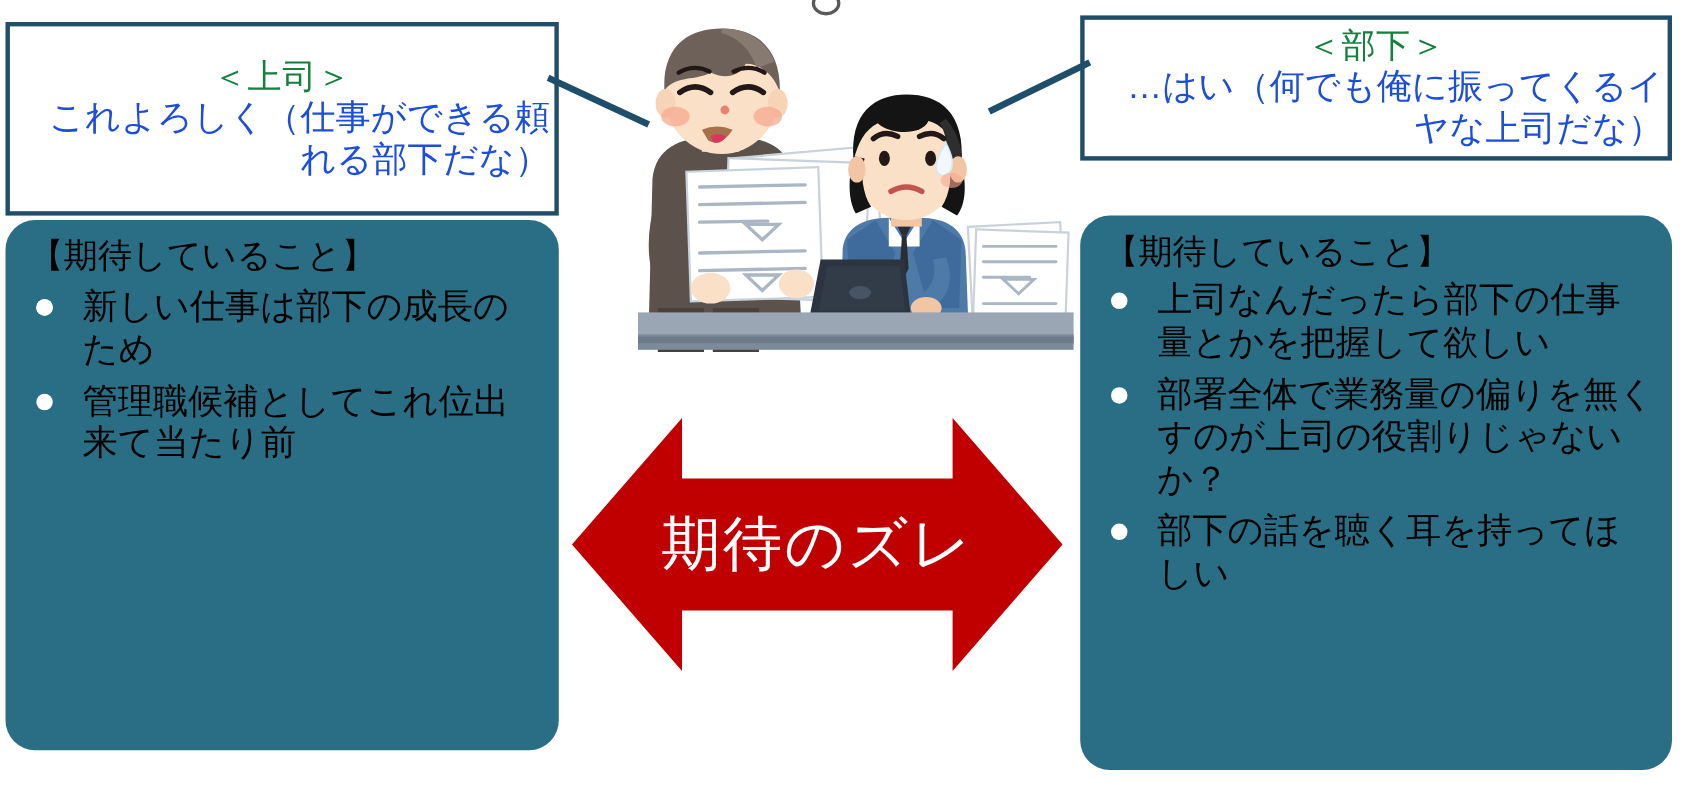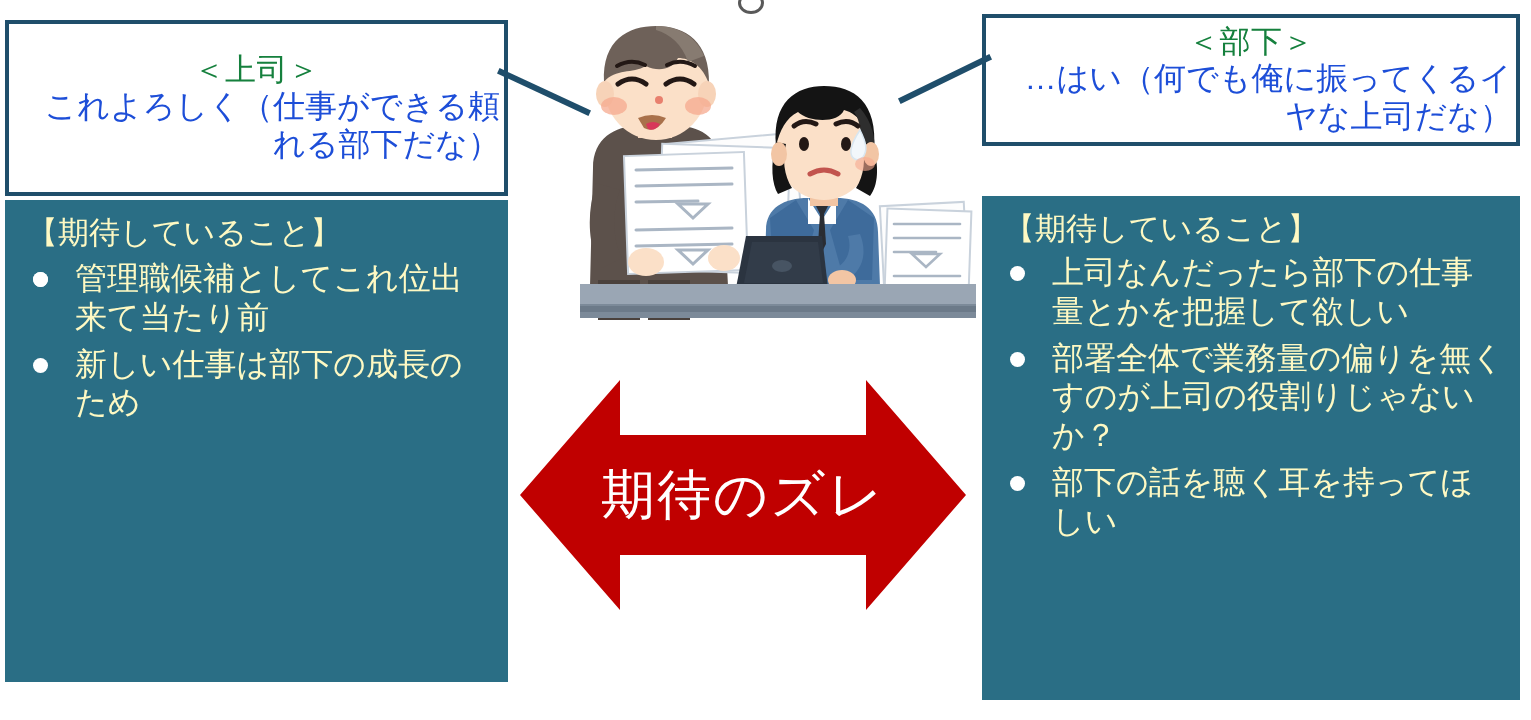--- a/index.html
+++ b/index.html
@@ -46,23 +46,24 @@
   }
 
   #callout-boss  { left: 5px;   top: 20px;  width: 503px; height: 176px; }
   #callout-staff { left: 982px; top: 14px;  width: 538px; height: 132px; }
 
   
   .panel {
     position: absolute;
     background: #2A6E85;
     box-sizing: border-box;
-    color: #fef9c3;
+    color: #000000;
     z-index: 4;
     padding: 14px 16px 10px 22px;
+    border-radius: 27px;
   }
   #panel-boss  { left: 5px;   top: 200px; width: 503px; height: 482px; }
   #panel-staff { left: 982px; top: 196px; width: 538px; height: 504px; }
 
   .panel-title {
     font-size: 31px;
     line-height: 1.2;
     margin-bottom: 6px;
     white-space: nowrap;
   }
@@ -278,25 +279,25 @@
   </div>
 
   <div id="panel-boss" class="panel">
     <div class="panel-title">【期待していること】</div>
     <ul class="bullets">
       <li>
         <span class="dot"></span>
       </li>
       <li>
         <span class="dot"></span>
+        <span>新しい仕事は部下の成長のため</span>
+      </li>
+      <li>
+        <span class="dot"></span>
         <span>管理職候補としてこれ位出来て当たり前</span>
-      </li>
-      <li>
-        <span class="dot"></span>
-        <span>新しい仕事は部下の成長のため</span>
       </li>
     </ul>
   </div>
 
   <div id="panel-staff" class="panel">
     <div class="panel-title">【期待していること】</div>
     <ul class="bullets">
       <li>
         <span class="dot"></span>
         <span>上司なんだったら部下の仕事量とかを把握して欲しい</span>

